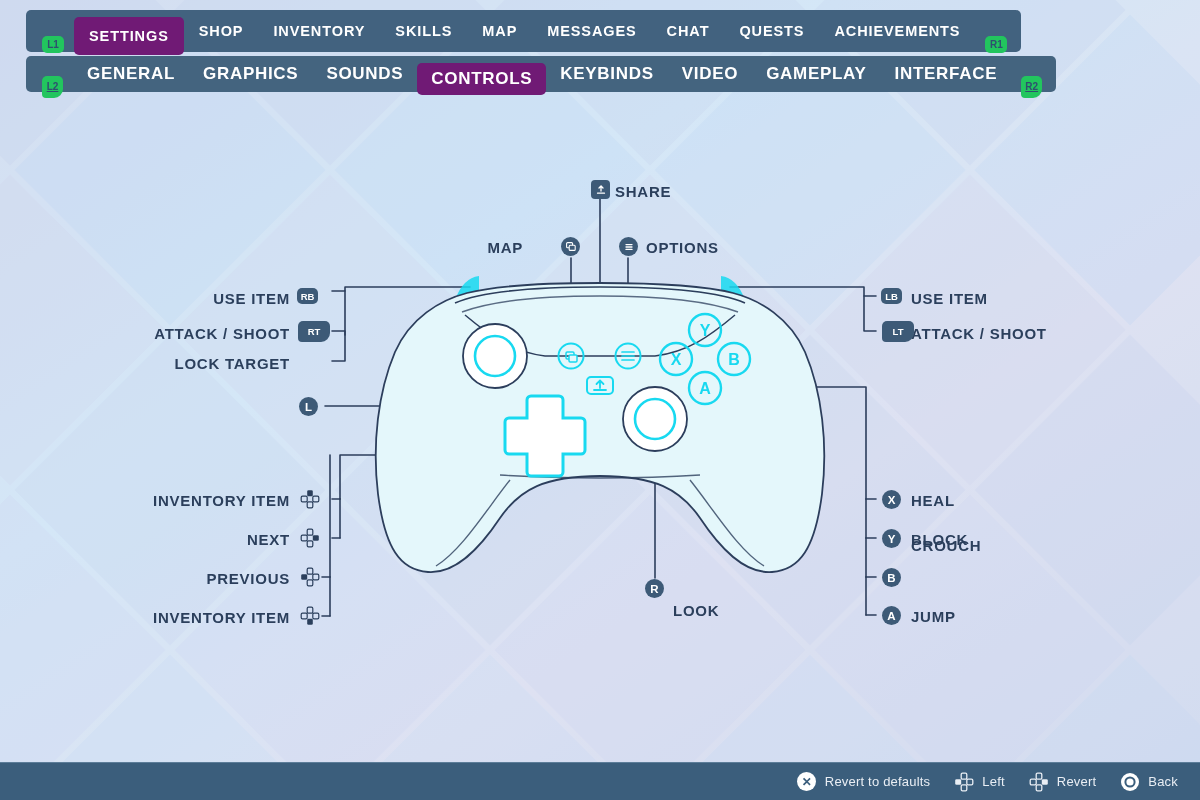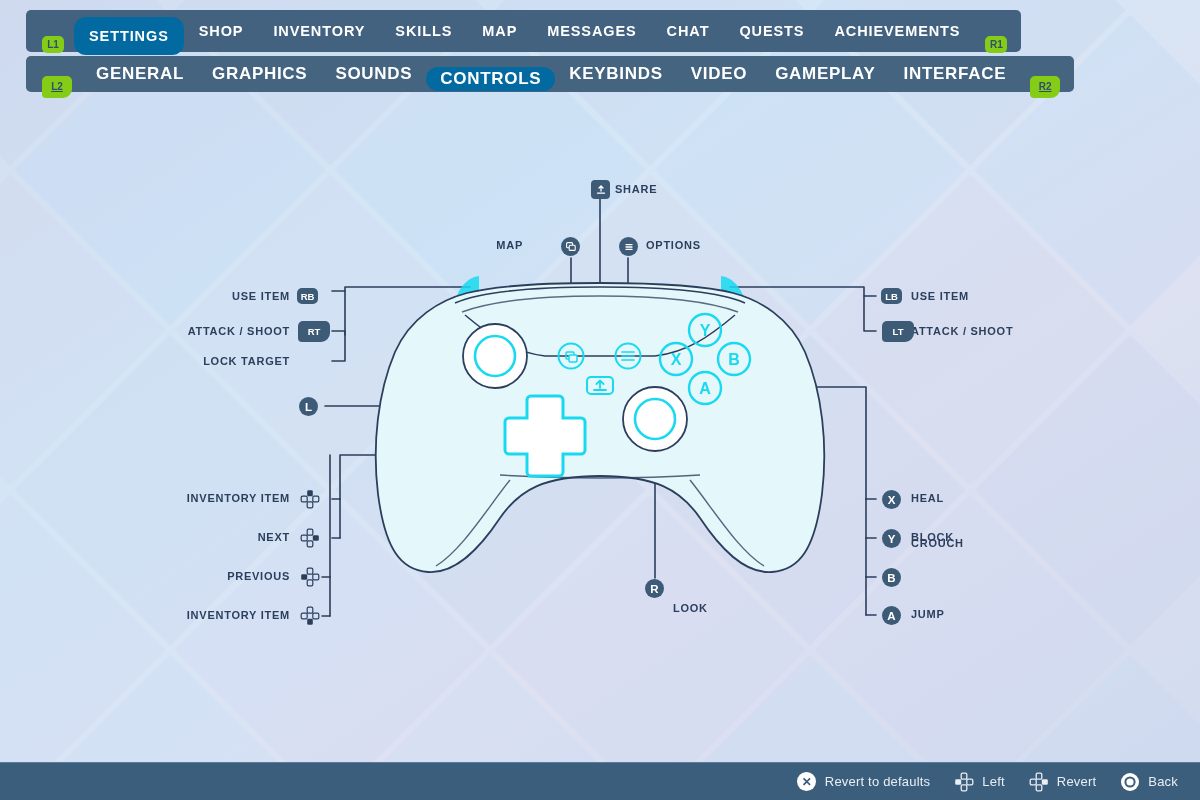--- a/index.html
+++ b/index.html
@@ -44,55 +44,55 @@
     font-weight: bold;
     letter-spacing: 0.9px;
     padding: 0 15px;
     height: 100%;
     display: flex; align-items: center;
     white-space: nowrap;
     cursor: pointer;
   }
   .navbar.secondary .nav-item { font-size: 17px; padding: 0 14px; letter-spacing: .7px; }
   .nav-item.active {
-    background: #0369a1;
-    border-radius: 12px;
+    background: #701a75;
+    border-radius: 5px;
     height: 38px;
     margin-top: 10px;
   }
-  .navbar.secondary .nav-item.active { height: 24px; }
+  .navbar.secondary .nav-item.active { height: 32px; }
 
   
   .badge-bumper, .badge-trigger {
-    background: #84cc16;
+    background: #22c55e;
     color: #2f4f6f;
     font-size: 10px;
     font-weight: bold;
     display: flex; align-items: center; justify-content: center;
     flex: 0 0 auto;
     margin-top: 26px;
   }
   .badge-bumper { width: 22px; height: 17px; border-radius: 5px; }
   .badge-trigger {
-    width: 30px; height: 22px;
+    width: 21px; height: 22px;
     border-radius: 5px 5px 9px 4px;
     padding-bottom: 2px;
     text-decoration: underline;
   }
   .nav-badge-wrap { padding: 0 10px; display:flex; align-items:center; }
 
   
   #diagram { position: absolute; inset: 0; z-index: 20; }
   #diagram svg { display:block; width:1200px; height:800px; }
 
   
   .lbl {
     position: absolute;
     color: #2b3f5c;
-    font-size: 11px;
+    font-size: 15px;
     font-weight: bold;
     letter-spacing: 0.75px;
     white-space: nowrap;
     z-index: 30;
   }
   .lbl.r { text-align: right; }
 
   
   .keycircle {
     position:absolute;

